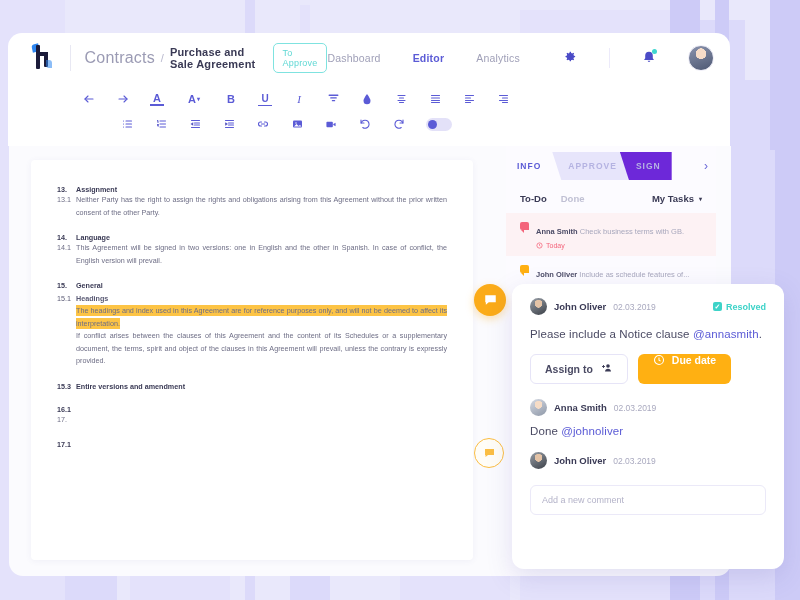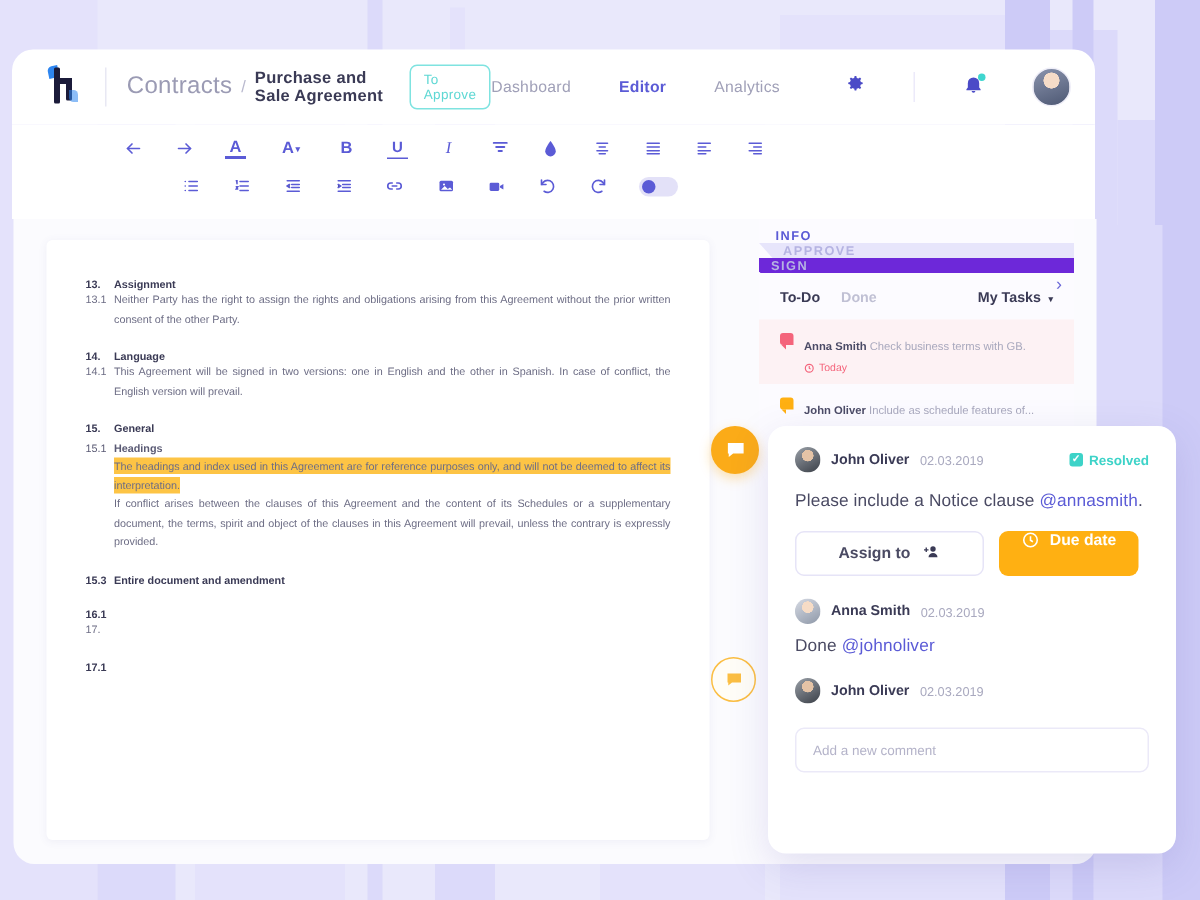--- a/index.html
+++ b/index.html
@@ -87,21 +87,21 @@
   
   .pin { position:absolute; border-radius:50%; display:flex; align-items:center; justify-content:center; }
   #pin1 { left:474px; top:284px; width:32px; height:32px; background:#fbab18; box-shadow:0 3px 8px rgba(251,171,24,.35);}
   #pin2 { left:474px; top:438px; width:30px; height:30px; background:#fffdf7; border:1.5px solid #fbbe43; }
 
   
   #sidebar {
     position:absolute; left:506px; top:146px; width:210px; height:430px;
     background:#fcfbff; overflow:hidden;
   }
-  #tabs { display:flex; height:28px; margin-top:6px;flex-direction:column; }
+  #tabs { display:flex; height:28px; margin-top:6px; }
   .tab { font-size:8.5px; letter-spacing:1px; font-weight:bold; display:flex;
          align-items:center; padding:0 11px; position:relative; }
   .tab.active { color:#5b5bd6; background:#fcfbff; }
   .tab.t2 { color:#b5b3e2; background:#e7e5fb; clip-path: polygon(0 0, 100% 0, 100% 100%, 9px 100%); padding-left:16px; }
   .tab.t3 { color:#b5b3e2; background:#6d28d9; clip-path: polygon(0 0, 100% 0, 100% 100%, 9px 100%); padding-left:16px; margin-left:-8px;}
   #tabchev { margin-left:auto; color:#6a68d8; font-size:12px; padding:0 8px; display:flex; align-items:center; }
   #filters { display:flex; align-items:center; padding:13px 14px 9px 14px; gap:14px; }
   .filt { font-size:9.5px; font-weight:bold; color:#3a3a55; }
   .filt.off { color:#c0c0d4; }
   #mytasks { margin-left:auto; font-size:9.5px; font-weight:bold; color:#3a3a55; display:flex; gap:5px; align-items:center; }
@@ -123,21 +123,21 @@
   }
   .chead { display:flex; align-items:center; gap:7px; }
   .cname { font-size:9.5px; font-weight:bold; color:#3a3a55; }
   .cdate { font-size:8.5px; color:#a9a9bf; }
   #resolved { margin-left:auto; font-size:9px; font-weight:bold; color:#3dd3c8; display:flex; align-items:center; gap:4px; }
   #resolved .cb { width:9px; height:9px; border-radius:2px; background:#3dd3c8; color:#fff; font-size:7px;
                   display:flex; align-items:center; justify-content:center; line-height:1; }
   .ctext { font-size:11.5px; color:#4a4a63; margin-top:13px; letter-spacing:.1px; }
   .mention { color:#5b5bd6; }
   #cbtns { display:flex; gap:10px; margin-top:14px; }
-  #assign { height:30px; padding:0 28px; background:#fff; border:1px solid #e6e4f7; border-radius:6px;
+  #assign { height:30px; padding:0 14px; background:#fff; border:1px solid #e6e4f7; border-radius:6px;
             font-size:10.5px; font-weight:bold; color:#4a4a63; display:flex; align-items:center; gap:8px;
             font-family:"Liberation Sans", sans-serif; }
   #duedate { height:30px; padding:0 15px; background:#ffb012; border:none; border-radius:6px;
              font-size:10.5px; font-weight:bold; color:#fff; display:flex; gap:7px;
              font-family:"Liberation Sans", sans-serif; }
   .reply { margin-top:15px; }
   #cinput { margin-top:16px; width:100%; height:30px; border:1px solid #ebe9f8; border-radius:6px;
             padding:0 11px; font-size:9px; color:#4a4a63; font-family:"Liberation Sans", sans-serif;
             background:#fff; outline:none; }
   #cinput::placeholder { color:#b4b3c9; }
@@ -353,21 +353,21 @@
       <span class="n"></span>
         <span class="t"><span class="hl">The headings and index used in this Agreement are for reference purposes only, and will not be deemed to affect its interpretation.</span></span>
     </div>
 
     <div class="p">
       <span class="n"></span>
         <span class="t">If conflict arises between the clauses of this Agreement and the content of its Schedules or a supplementary document, the terms, spirit and object of the clauses in this Agreement will prevail, unless the contrary is expressly provided.</span>
     </div>
 
     <div class="h-num" style="margin-top:14px">
-      <span class="n">15.3</span><span>Entire document and amendment</span>
+      <span class="n">15.3</span><span>Entire versions and amendment</span>
     </div>
     <div class="p">
       <span class="n"></span>
         <span class="t"><span></span><span class="hl2"></span></span>
     </div>
 
     <div class="h-num" style="margin-top:14px">
       <span class="n">16.1</span><span></span>
     </div>
     <div class="p">

